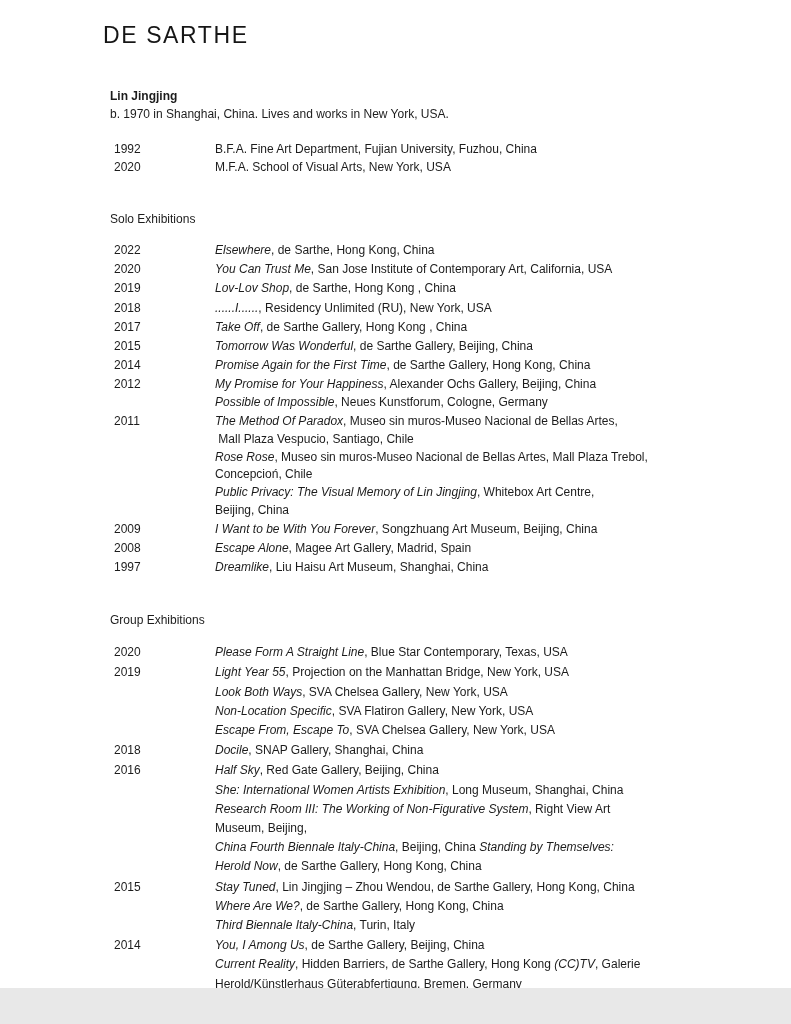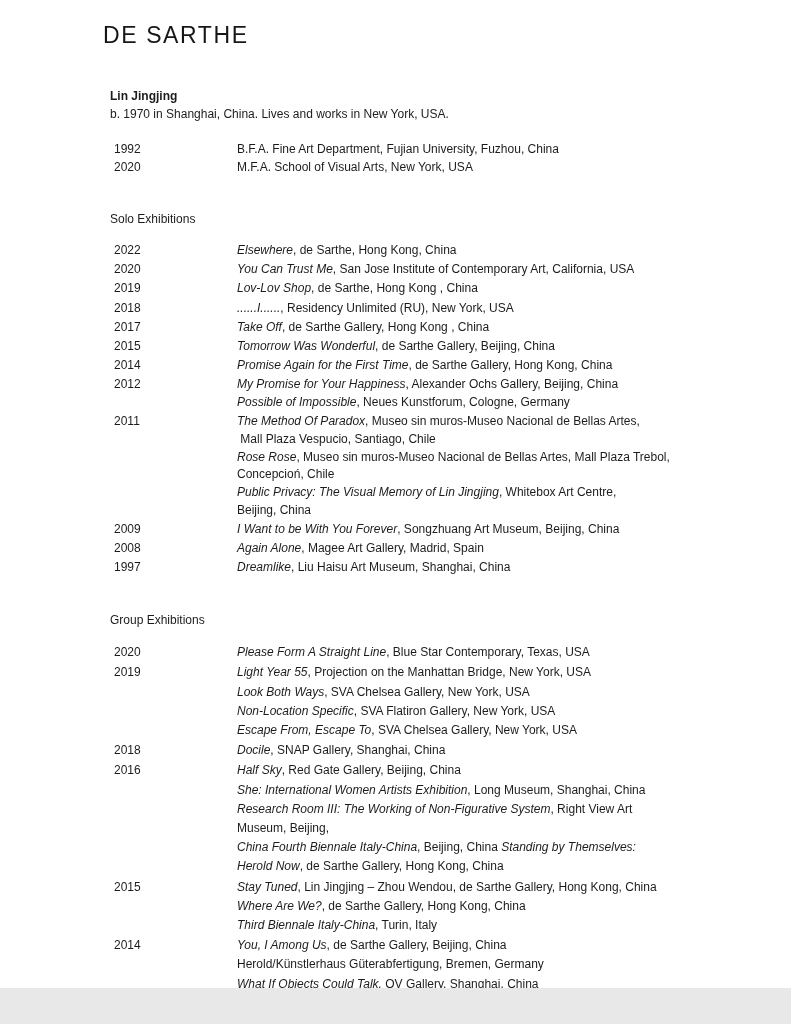--- a/index.html
+++ b/index.html
@@ -13,21 +13,21 @@
     -webkit-font-smoothing:antialiased;
   }
   .logo{
     position:absolute;left:103px;top:22px;
     font-size:23px;line-height:26px;
     letter-spacing:1.6px;font-weight:400;color:#161616;
   }
   .content{position:absolute;left:110px;top:87px;right:24px;font-size:12px;}
   .artist-name{font-weight:bold;line-height:18px;}
   .artist-bio{line-height:18px;}
-  .entry{display:flex;gap:22px;}
+  .entry{display:flex;}
   .year{width:101px;padding-left:4px;flex:none;}
   .desc{flex:1;min-width:0;}
   .line{white-space:pre-wrap;}
   .it{font-style:italic;}
   .edu-list{margin-top:17px;}
   .edu-list .entry{line-height:18px;}
   .section-title{font-weight:normal;margin-top:34px;line-height:18px;}
   .entry-list{margin-top:14px;}
   .solo .entry{line-height:17.7px;margin-bottom:1.5px;}
   .group .entry{line-height:19.2px;margin-bottom:1px;}
@@ -120,21 +120,21 @@
             </div>
             <div class="entry">
               <div class="year">2009</div>
               <div class="desc">
                 <div class="line"><span class="it">I Want to be With You Forever</span><span class="rg">, Songzhuang Art Museum, Beijing, China</span></div>
               </div>
             </div>
             <div class="entry">
               <div class="year">2008</div>
               <div class="desc">
-                <div class="line"><span class="it">Again Alone</span><span class="rg">, Magee Art Gallery, Madrid, Spain</span></div>
+                <div class="line"><span class="it">Escape Alone</span><span class="rg">, Magee Art Gallery, Madrid, Spain</span></div>
               </div>
             </div>
             <div class="entry">
               <div class="year">1997</div>
               <div class="desc">
                 <div class="line"><span class="it">Dreamlike</span><span class="rg">, Liu Haisu Art Museum, Shanghai, China</span></div>
               </div>
             </div>
           </div>
         </section>
@@ -178,20 +178,21 @@
               <div class="desc">
                 <div class="line"><span class="it">Stay Tuned</span><span class="rg">, Lin Jingjing – Zhou Wendou, de Sarthe Gallery, Hong Kong, China</span></div>
                 <div class="line"><span class="it">Where Are We?</span><span class="rg">, de Sarthe Gallery, Hong Kong, China</span></div>
                 <div class="line"><span class="it">Third Biennale Italy-China</span><span class="rg">, Turin, Italy</span></div>
               </div>
             </div>
             <div class="entry">
               <div class="year">2014</div>
               <div class="desc">
                 <div class="line"><span class="it">You, I Among Us</span><span class="rg">, de Sarthe Gallery, Beijing, China</span></div>
+                <div class="line"><span class="it">Current Reality</span><span class="rg">, Hidden Barriers, de Sarthe Gallery, Hong Kong </span><span class="it">(CC)TV</span><span class="rg">, Galerie</span></div>
                 <div class="line"><span class="rg">Herold/Künstlerhaus Güterabfertigung, Bremen, Germany</span></div>
                 <div class="line"><span class="it">What If Objects Could Talk,</span><span class="rg"> OV Gallery, Shanghai, China</span></div>
               </div>
             </div>
           </div>
         </section>
       </div>
   </div>
 </div>
 

